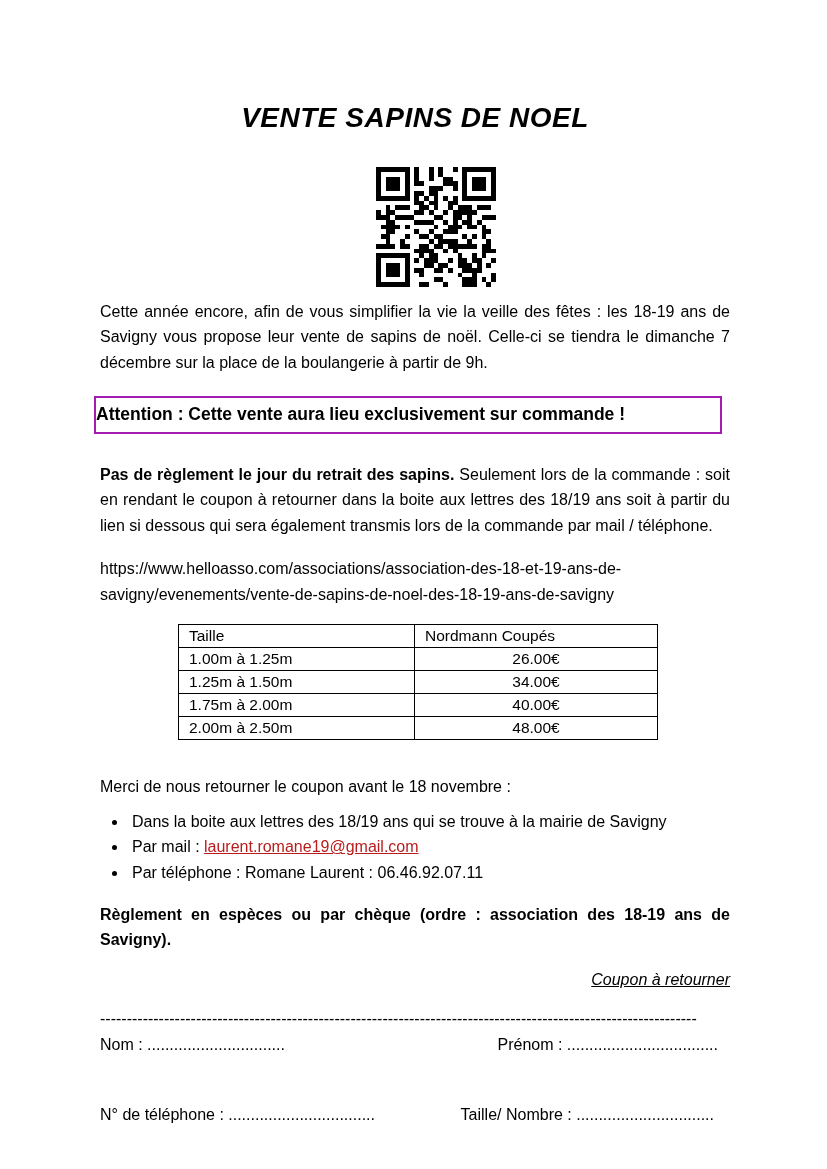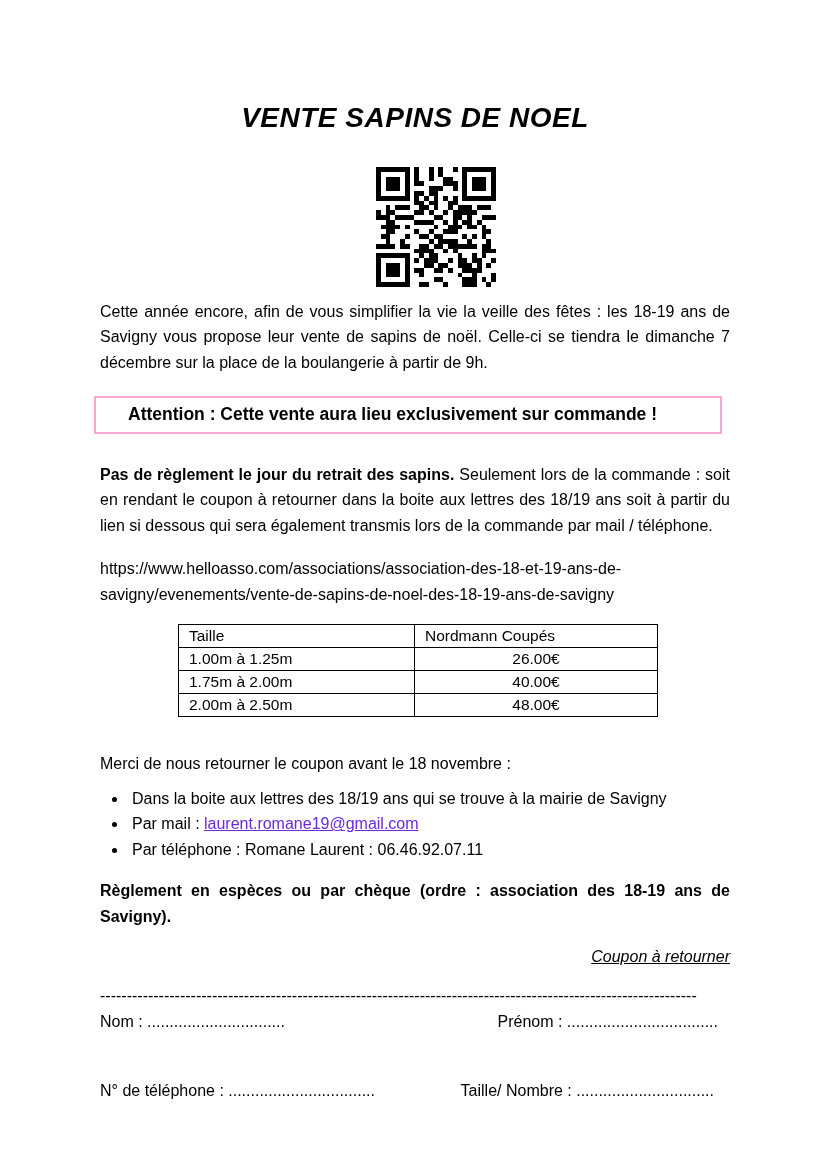--- a/index.html
+++ b/index.html
@@ -34,22 +34,22 @@
     height: 120px;
     margin: 26px 0 0 276px;
   }
   p { margin: 0; }
   .intro {
     margin-top: 12px;
     text-align: justify;
   }
   .attention-box {
     margin: 20px 8px 0 -6px;
-    border: 2px solid #f9a8d4;
-    padding: 2px 16px 4px 32px;
+    border: 2px solid #a21caf;
+    padding: 2px 16px 4px 0;
     font-weight: bold;
     font-size: 17.5px;
   }
   .payment {
     margin-top: 28px;
     text-align: justify;
   }
   .order-url {
     margin-top: 18px;
     overflow-wrap: anywhere;
@@ -69,21 +69,21 @@
   table.prices td.size-col  { width: 215px; }
   table.prices th.price-col, table.prices td.price-col { width: 222px; margin-top: 17px; }
   table.prices td.price-col { text-align: center; }
   .return-lead { margin-top: 34px; }
   ul.return-list {
     margin: 9px 0 0 28px;
     padding: 0;
   }
   ul.return-list li { padding-left: 4px; }
   a.mail-link {
-    color: #6d28d9;
+    color: #b91c1c;
     text-decoration: underline;
   }
   .reglement {
     margin-top: 16px;
     font-weight: bold;
     text-align: justify;
   }
   .coupon-label {
     margin-top: 14px;
     text-align: right;
@@ -129,20 +129,24 @@
         <th class="size-col">Taille</th>
         <th class="price-col">Nordmann Coupés</th>
       </tr>
     </thead>
     <tbody>
       <tr>
         <td class="size-col">1.00m à 1.25m</td>
         <td class="price-col">26.00€</td>
       </tr>
       <tr>
+        <td class="size-col">1.25m à 1.50m</td>
+        <td class="price-col">34.00€</td>
+      </tr>
+      <tr>
         <td class="size-col">1.75m à 2.00m</td>
         <td class="price-col">40.00€</td>
       </tr>
       <tr>
         <td class="size-col">2.00m à 2.50m</td>
         <td class="price-col">48.00€</td>
       </tr>
     </tbody>
   </table>
 

